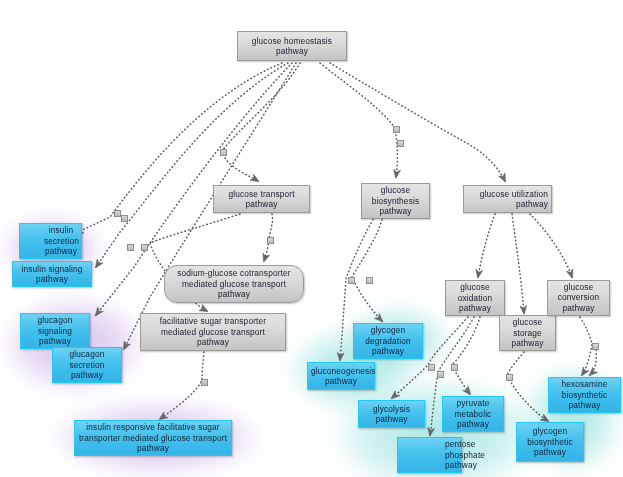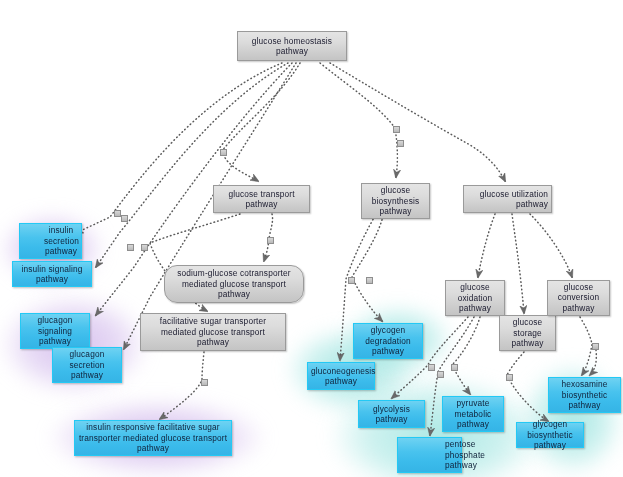--- a/index.html
+++ b/index.html
@@ -191,18 +191,18 @@
       </div>
       <div class="node blue" style="left: 442px; top: 369px; width: 62px; height: 36px;">
         <span>pyruvate metabolic pathway</span>
       </div>
       <div class="node blue" style="left: 397px; top: 410px; width: 65px; height: 36px; padding-left: 47px;">
         <span>pentose phosphate pathway</span>
       </div>
       <div class="node blue" style="left: 548px; top: 350px; width: 73px; height: 36px;">
         <span>hexosamine biosynthetic pathway</span>
       </div>
-      <div class="node blue" style="left: 516px; top: 395px; width: 68px; height: 26px;">
+      <div class="node blue" style="left: 516px; top: 395px; width: 68px; height: 40px;">
         <span>glycogen biosynthetic pathway</span>
       </div>
     </div>
 
 </div>
 
 </body></html>

